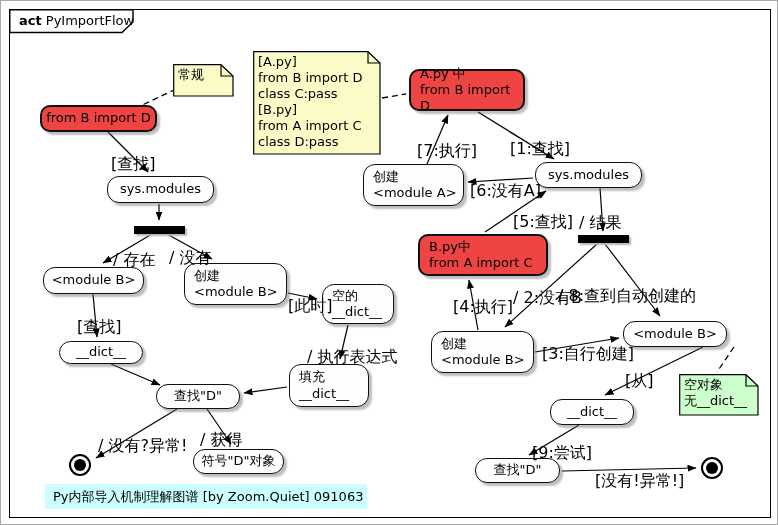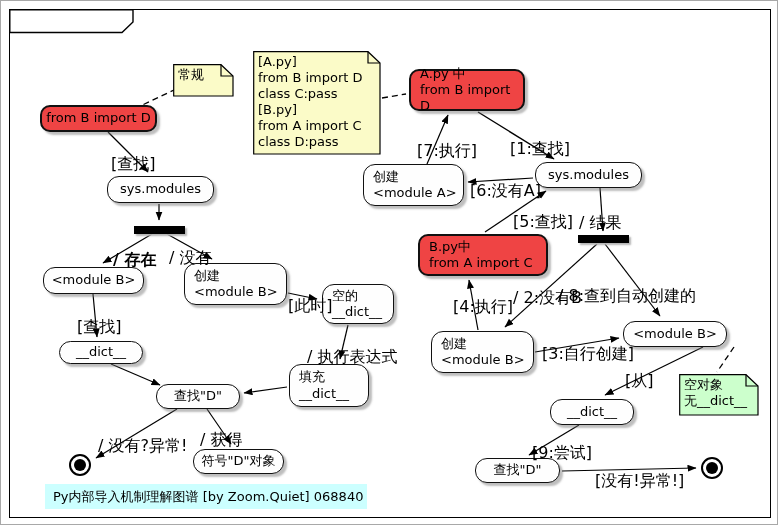--- a/index.html
+++ b/index.html
@@ -29,20 +29,21 @@
 </head>
 <body>
 
 <div class="canvas">
 
   <div class="frame"></div>
 
   <svg class="tab-svg" width="126" height="25">
     <polygon points="0.8,0.8 124,0.8 124,13 113,23.5 0.8,23.5" fill="#ffffff" stroke="#000" stroke-width="1.4"></polygon>
   </svg>
+  <div class="tab-text"><b>act</b><span> PyImportFlow</span></div>
 
   <svg class="edges" width="778" height="525">
     <defs>
       <marker id="arr" markerWidth="10" markerHeight="8" refX="8.5" refY="3.5" orient="auto" markerUnits="userSpaceOnUse">
         <path d="M0,0 L9,3.5 L0,7 Z" fill="#000"></path>
       </marker>
     </defs>
     <path d="M175,88 L133,108" stroke="#000" stroke-width="1.3" stroke-dasharray="6,4" fill="none"></path>
     <path d="M107,131 L147,171" stroke="#000" stroke-width="1.2" fill="none" marker-end="url(#arr)"></path>
     <path d="M158,203 L158,219" stroke="#000" stroke-width="1.2" fill="none" marker-end="url(#arr)"></path>
@@ -129,35 +130,35 @@
   <div class="node ml" style="left:430px;top:330px;width:103px;height:42px;">创建
 &lt;module B&gt;</div>
   <div class="node" style="left:622px;top:320px;width:104px;height:26px;">&lt;module B&gt;</div>
   <div class="node" style="left:549px;top:398px;width:84px;height:26px;">__dict__</div>
   <div class="node" style="left:474px;top:457px;width:85px;height:25px;">查找"D"</div>
   <div class="final" style="left:700px;top:456px;">
       <div class="dot"></div>
     </div>
 
   <div class="elabel" style="left:110px;top:153px;">[查找]</div>
-  <div class="elabel" style="left:112px;top:249px;font-weight:bold;">/ 存在</div>
+  <div class="elabel" style="left:112px;top:249px;">/ 存在</div>
   <div class="elabel" style="left:168px;top:247px;">/ 没有</div>
   <div class="elabel" style="left:76px;top:316px;">[查找]</div>
   <div class="elabel" style="left:287px;top:295px;">[此时]</div>
   <div class="elabel" style="left:306px;top:346px;">/ 执行表达式</div>
   <div class="elabel" style="left:97px;top:435px;">/ 没有?异常!</div>
   <div class="elabel" style="left:199px;top:429px;">/ 获得</div>
   <div class="elabel" style="left:509px;top:138px;">[1:查找]</div>
   <div class="elabel" style="left:416px;top:140px;">[7:执行]</div>
   <div class="elabel" style="left:469px;top:180px;">[6:没有A]</div>
   <div class="elabel" style="left:512px;top:211px;">[5:查找]</div>
   <div class="elabel" style="left:578px;top:212px;">/ 结果</div>
   <div class="elabel" style="left:512px;top:287px;">/ 2:没有B</div>
   <div class="elabel" style="left:557px;top:285px;">/ 8:查到自动创建的</div>
   <div class="elabel" style="left:452px;top:296px;">[4:执行]</div>
   <div class="elabel" style="left:541px;top:343px;">[3:自行创建]</div>
   <div class="elabel" style="left:624px;top:370px;">[从]</div>
   <div class="elabel" style="left:531px;top:442px;">[9:尝试]</div>
   <div class="elabel" style="left:594px;top:470px;">[没有!异常!]</div>
 
-  <div class="footer">Py内部导入机制理解图谱 [by Zoom.Quiet] 068840</div>
+  <div class="footer">Py内部导入机制理解图谱 [by Zoom.Quiet] 091063</div>
 
 </div>
 
 </body></html>

